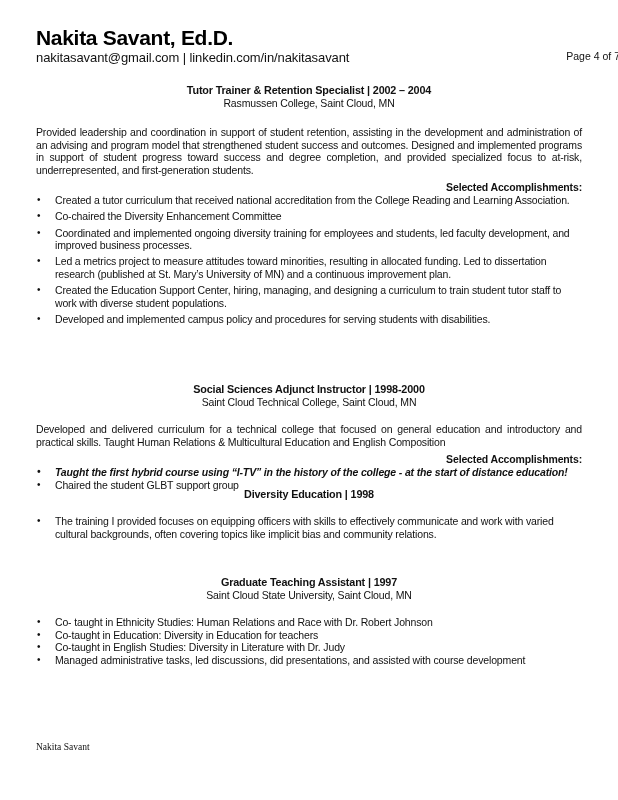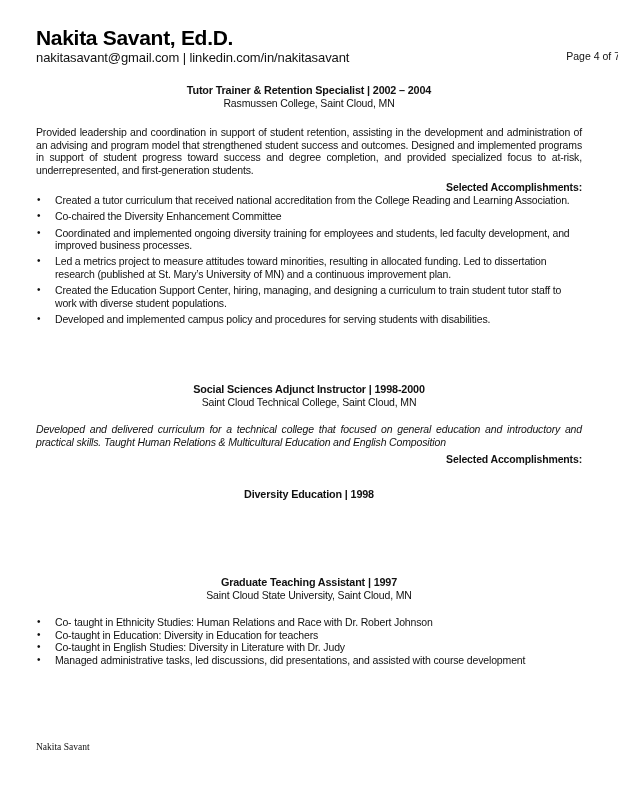--- a/index.html
+++ b/index.html
@@ -41,26 +41,33 @@
       <li class="gap">Coordinated and implemented ongoing diversity training for employees and students, led faculty development, and improved business processes.</li>
       <li class="gap">Led a metrics project to measure attitudes toward minorities, resulting in allocated funding. Led to dissertation research (published at St. Mary’s University of MN) and a continuous improvement plan.</li>
       <li class="gap">Created the Education Support Center, hiring, managing, and designing a curriculum to train student tutor staff to work with diverse student populations.</li>
       <li class="gap">Developed and implemented campus policy and procedures for serving students with disabilities.</li>
     </ul>
   </div>
 
   <div class="section" style="top:351px;margin-top:32px;">
     <div class="center job-title">Social Sciences Adjunct Instructor | 1998-2000</div>
     <div class="center org">Saint Cloud Technical College, Saint Cloud, MN</div>
-    <div class="para" style="margin-top:14px;font-style:italic;">Developed and delivered curriculum for a technical college that focused on general education and introductory and practical skills. Taught Human Relations &amp; Multicultural Education and English Composition</div>
+    <div class="para" style="margin-top:14px;">Developed and delivered curriculum for a technical college that focused on general education and introductory and practical skills. Taught Human Relations &amp; Multicultural Education and English Composition</div>
     <div class="acc-head" style="margin-top:5px;">Selected Accomplishments:</div>
+    <ul>
+      <li class="ital">Taught the first hybrid course using “I-TV” in the history of the college - at the start of distance education!</li>
+      <li>Chaired the student GLBT support group</li>
+    </ul>
   </div>
 
   <div class="section" style="top:488px;">
     <div class="center job-title">Diversity Education | 1998</div>
+    <ul style="margin-top:14px;">
+      <li>The training I provided focuses on equipping officers with skills to effectively communicate and work with varied cultural backgrounds, often covering topics like implicit bias and community relations.</li>
+    </ul>
   </div>
 
   <div class="section" style="top:576px;">
     <div class="center job-title">Graduate Teaching Assistant | 1997</div>
     <div class="center org">Saint Cloud State University, Saint Cloud, MN</div>
     <ul style="margin-top:14px;">
       <li>Co- taught in Ethnicity Studies: Human Relations and Race with Dr. Robert Johnson</li>
       <li>Co-taught in Education: Diversity in Education for teachers</li>
       <li>Co-taught in English Studies: Diversity in Literature with Dr. Judy</li>
       <li>Managed administrative tasks, led discussions, did presentations, and assisted with course development</li>

